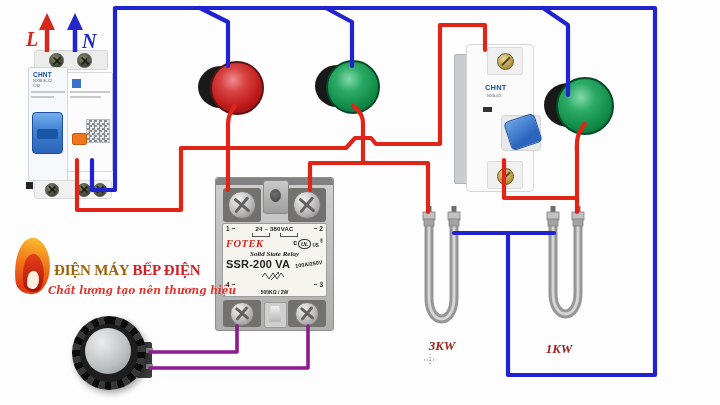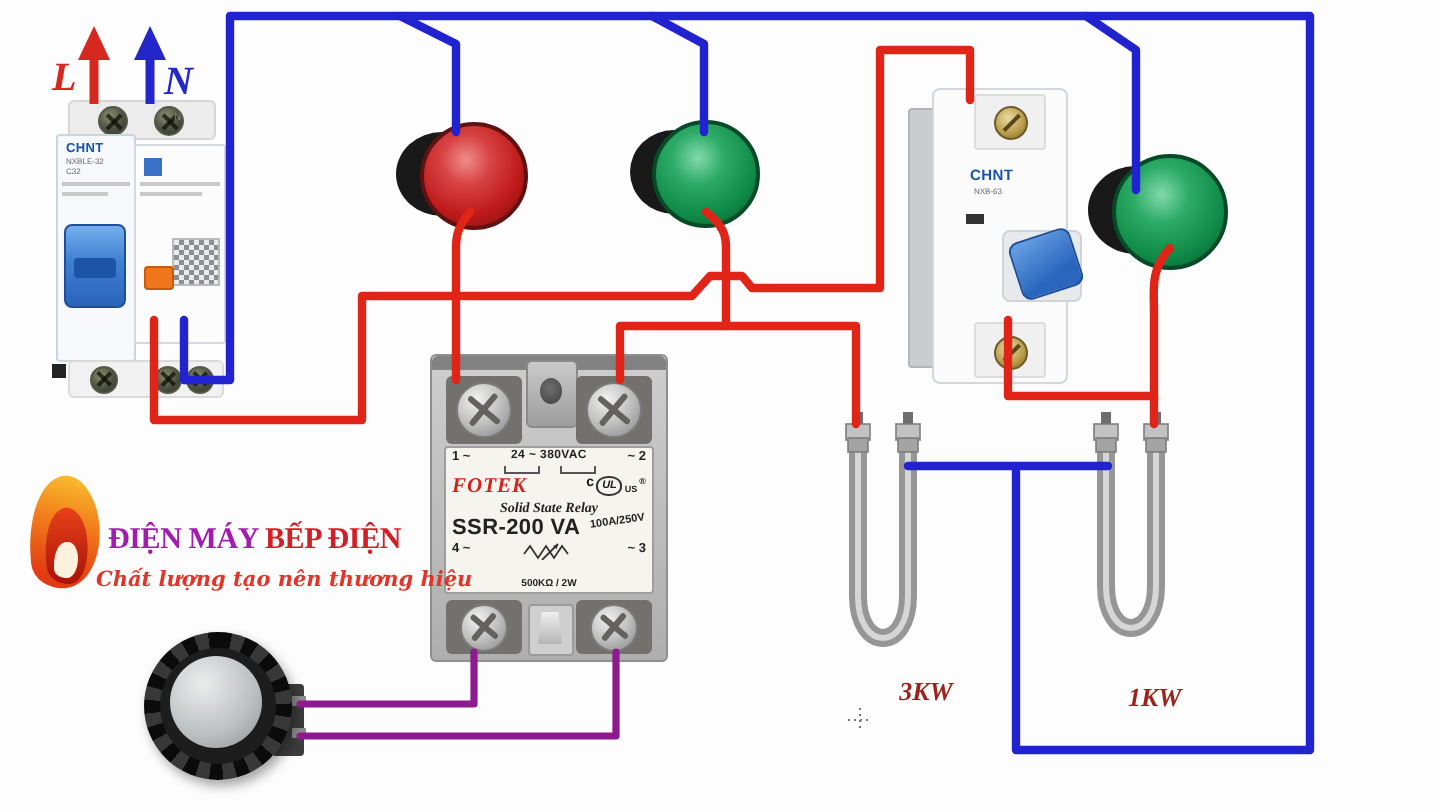--- a/index.html
+++ b/index.html
@@ -99,21 +99,21 @@
        background:linear-gradient(180deg,#cacaca,#9d9d9d);border:1px solid #8a8a8a;}
   .ssr .tab .hole{position:absolute;left:6px;top:8px;width:11px;height:13px;border-radius:50%;
        background:radial-gradient(circle at 45% 40%,#6e6e6e,#3f3f3f);}
   .ssr .clip{position:absolute;left:48px;top:124px;width:21px;height:24px;background:#cfcfcf;
        border:1px solid #9a9a9a;border-radius:2px;}
   .ssr .clip::after{content:"";position:absolute;left:4px;top:3px;width:12px;height:16px;
        background:linear-gradient(180deg,#efefef,#b5b5b5);clip-path:polygon(15% 0,85% 0,100% 100%,0 100%);}
   .ssr .label{position:absolute;left:6px;top:45px;width:105px;height:74px;background:#f5f4ef;
        border:1px solid #9e9e9e;border-radius:2px;padding:1px 3px;box-sizing:border-box;
        color:#222;}
-  .row{display:flex;justify-content:space-between;align-items:flex-start;}
+  .row{display:flex;justify-content:space-between;align-items:center;}
   .t-term{font-size:6.5px;font-weight:bold;}
   .t-rating{font-size:6px;font-weight:bold;letter-spacing:.2px;}
   .bracketrow{display:flex;justify-content:center;gap:10px;height:4px;margin-top:1px;}
   .bracket{width:16px;height:3px;border:1px solid #555;border-top:none;}
   .fotek{font-family:"Liberation Serif",serif;font-style:italic;font-weight:bold;
        font-size:10.5px;color:#d2241e;letter-spacing:.5px;}
   .cert{display:flex;align-items:flex-start;gap:1px;font-weight:bold;color:#1a1a1a;}
   .cert .c{font-size:7px;}
   .cert .ul{font-size:5.5px;font-style:italic;border:1px solid #333;border-radius:45%;
        padding:1px 2px;font-weight:bold;}
@@ -150,21 +150,21 @@
       background:linear-gradient(200deg,#f9c02f 5%,#f2801c 40%,#e23c12 85%);
       border-radius:58% 42% 55% 45%/75% 45% 55% 25%;transform:rotate(-6deg);}
   .flame-inner{position:absolute;left:16px;top:20px;width:22px;height:38px;
       background:linear-gradient(185deg,#e8421a,#a81108);
       border-radius:60% 40% 50% 50%/75% 40% 60% 25%;transform:rotate(-8deg);}
   .flame-core{position:absolute;left:21px;top:37px;width:12px;height:18px;
       background:#fdf0dc;border-radius:55% 45% 50% 50%/70% 50% 60% 30%;}
   .logo .title{position:absolute;left:48px;top:28px;width:164px;
       font-family:"Liberation Serif",serif;font-weight:bold;font-size:15px;
       letter-spacing:-.2px;white-space:nowrap;}
-  .logo .title .blk{color:#a21caf;} .logo .title .red{color:#d21f26;}
+  .logo .title .blk{color:#a16207;} .logo .title .red{color:#d21f26;}
   .logo .tagline{position:absolute;left:42px;top:50px;width:170px;
       font-family:"DejaVu Serif",serif;font-style:italic;font-weight:bold;
       font-size:10.5px;color:#e2342b;white-space:nowrap;}
 </style>
 </head>
 <body>
 
 <div class="stage">
 
   <div class="abs supply-lbl" style="left:26px;top:28px;color:#d5281e;">L</div>
@@ -286,22 +286,22 @@
   <div class="abs pot">
     <div class="lugs">
       <i style="top:6px;"></i>
         <i style="top:22px;"></i>
     </div>
     <div class="knob"></div>
     <div class="ring"></div>
     <div class="face"></div>
   </div>
 
-  <div class="abs kw" style="left:422px;top:338px;width:40px;text-align:center;margin-left:21px;">3KW</div>
-  <div class="abs kw" style="left:564px;top:341px;width:40px;text-align:left;">1KW</div>
+  <div class="abs kw" style="left:422px;top:338px;width:40px;text-align:center;">3KW</div>
+  <div class="abs kw" style="left:539px;top:341px;width:40px;text-align:center;">1KW</div>
 
   <div class="abs logo">
     <div class="flame-outer"></div>
     <div class="flame-inner"></div>
     <div class="flame-core"></div>
     <div class="title">
       <span class="blk">ĐIỆN MÁY</span>
       <span class="red">BẾP ĐIỆN</span>
     </div>
     <div class="tagline">Chất lượng tạo nên thương hiệu</div>

